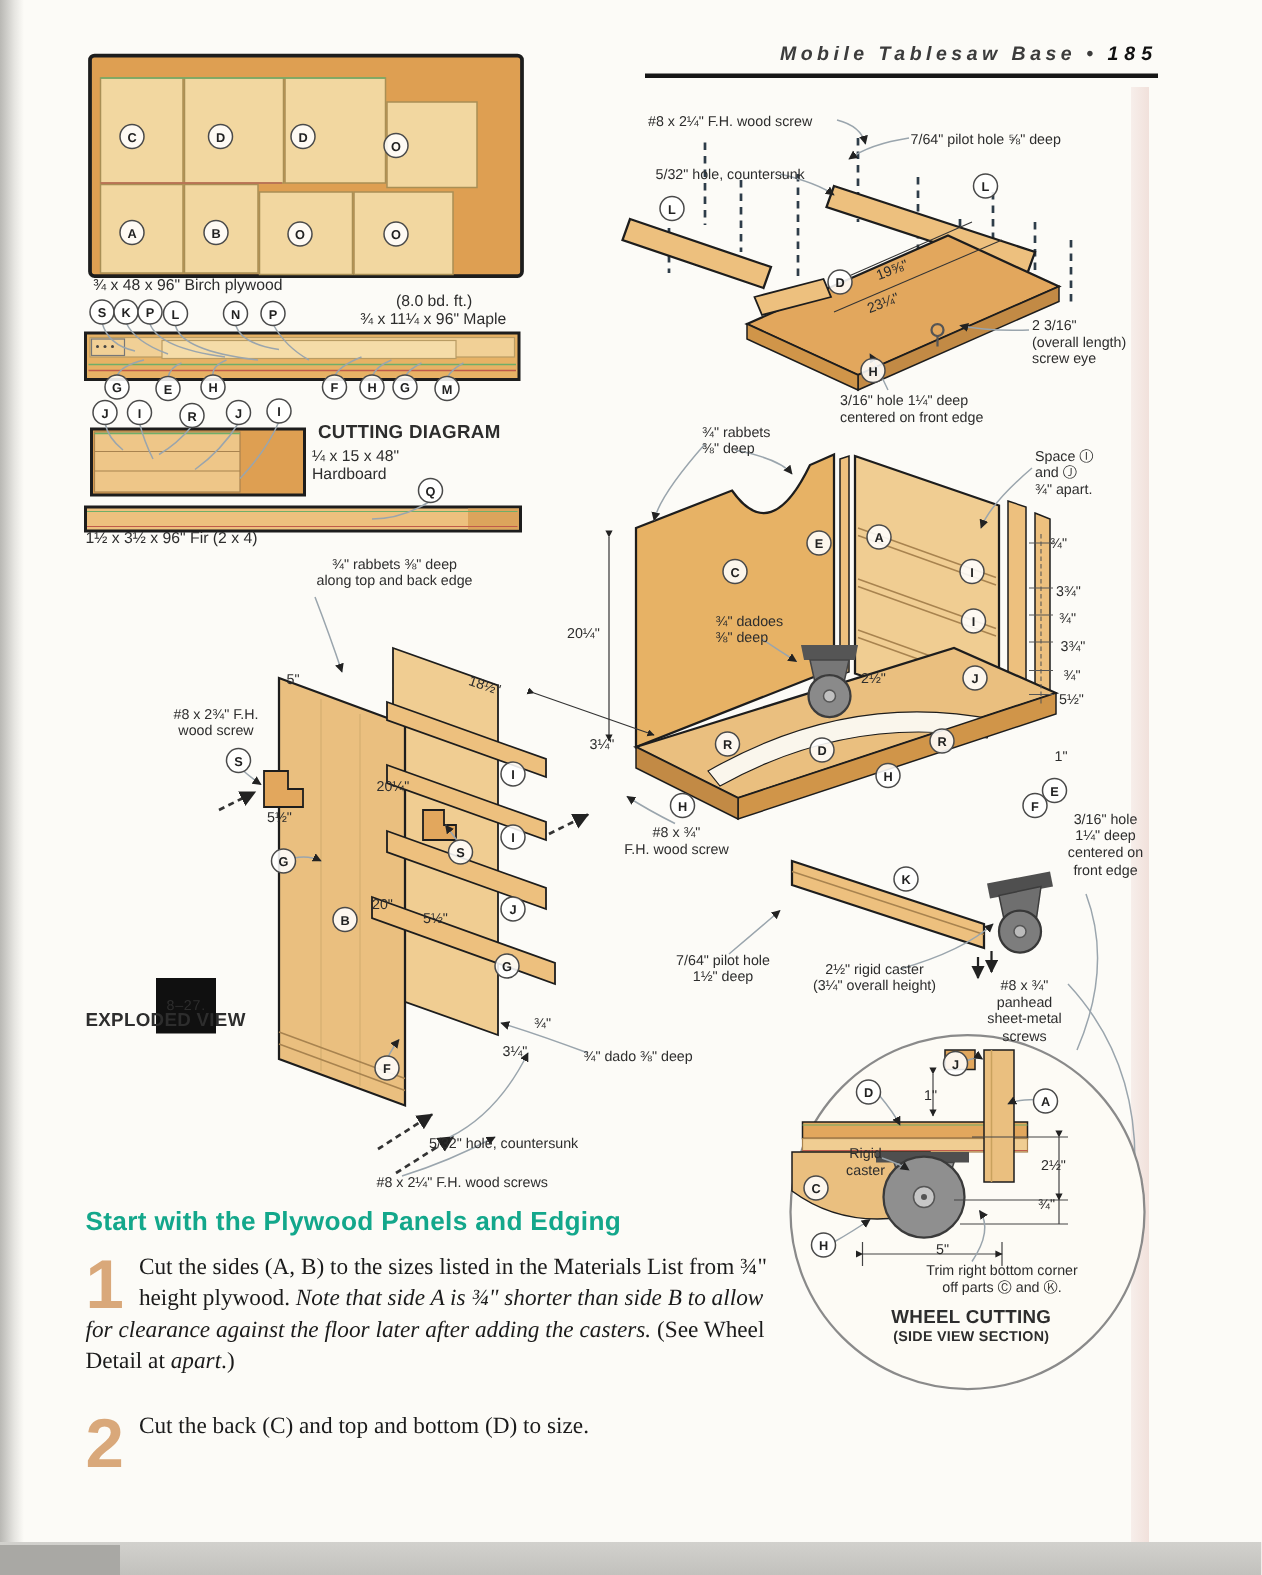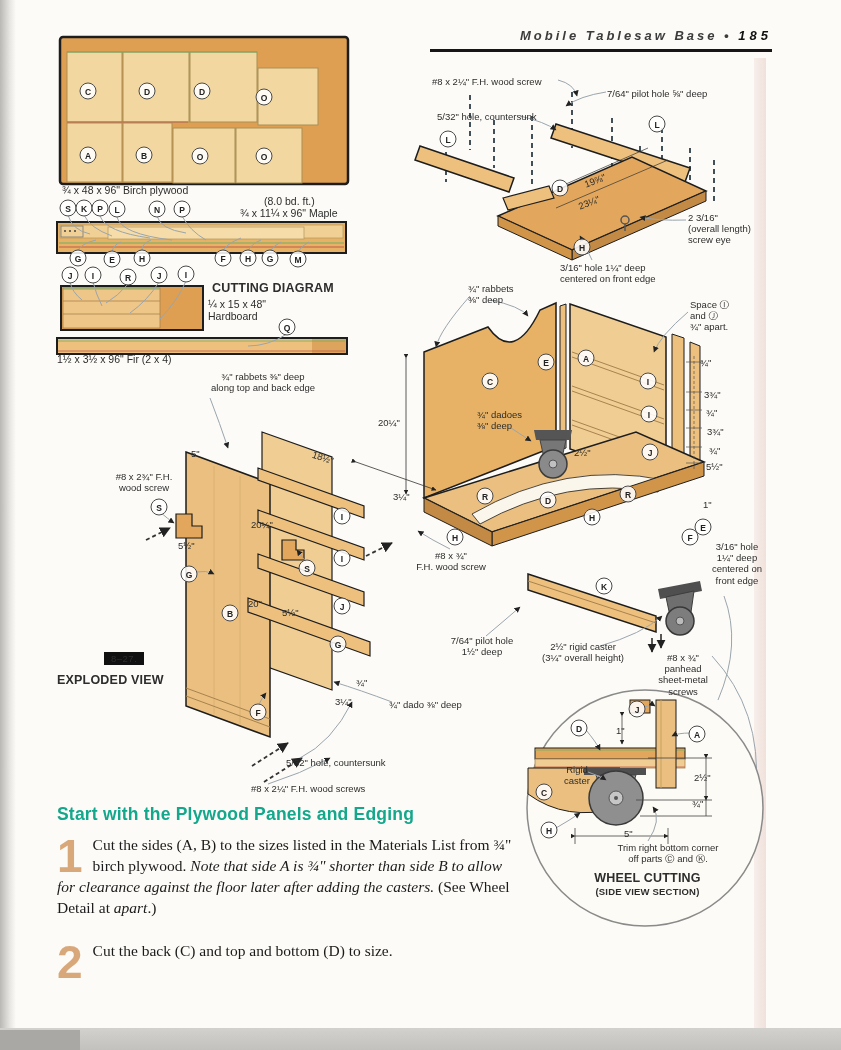--- a/index.html
+++ b/index.html
@@ -19,21 +19,21 @@
     font-style:italic;font-size:13px;letter-spacing:3px;color:#3c3c3c;font-weight:bold;}
   .header .pg{color:#111;letter-spacing:4px;}
   .header-rule{position:absolute;left:430px;top:49px;width:342px;height:3px;background:#161616;z-index:4;}
   
   svg.art{position:absolute;left:0;top:0;z-index:1;}
   
   #callouts .callout{position:absolute;font-size:9.5px;color:#2d2d2d;line-height:1.18;
     white-space:pre-line;z-index:3;}
   .callout.h-bold{font-weight:bold;color:#101010;letter-spacing:.2px;}
   .callout.badge{background:#101010;color:#fff;font-weight:normal;font-size:11px;
-    padding:1px 7px;letter-spacing:.5px;white-space:nowrap;}
+    padding:13px 7px;letter-spacing:.5px;white-space:nowrap;}
   
   #circles .pc{position:absolute;width:15px;height:15px;border:1.3px solid #4a4a4a;border-radius:50%;
     background:rgba(255,255,255,.88);font-size:8.5px;font-weight:bold;color:#222;
     display:flex;align-items:center;justify-content:center;transform:translate(-50%,-50%);z-index:3;}
   
   .section{position:absolute;left:57px;top:804px;width:460px;z-index:3;}
   .section h2{margin:0 0 10px 0;font-size:17.5px;font-weight:bold;color:var(--teal,#13a78b);
     letter-spacing:.2px;font-family:"Liberation Sans",sans-serif;}
   .step{position:relative;margin-bottom:22px;font-family:"Liberation Serif",serif;
     font-size:15.5px;color:#1b1b1b;line-height:1.35;}
@@ -421,21 +421,21 @@
     <span class="pc" style="left: 697px; top: 734px;">A</span>
     <span class="pc" style="left: 544px; top: 792px;">C</span>
     <span class="pc" style="left: 549px; top: 830px;">H</span>
   </div>
 
 <div class="section">
   <h2>Start with the Plywood Panels and Edging</h2>
   <div id="steps">
       <div class="step">
         <span class="step-num">1</span>
-        <p><span>Cut the sides (A, B) to the sizes listed in the Materials List from ¾" birch plywood. </span><em>Note that side A is ¾" shorter than side B to allow for clearance against the floor later after adding the casters.</em><span> (See Wheel Detail at </span><em>apart</em><span>.)</span></p>
+        <p><span>Cut the sides (A, B) to the sizes listed in the Materials List from ¾" height plywood. </span><em>Note that side A is ¾" shorter than side B to allow for clearance against the floor later after adding the casters.</em><span> (See Wheel Detail at </span><em>apart</em><span>.)</span></p>
       </div>
       <div class="step">
         <span class="step-num">2</span>
         <p><span>Cut the back (C) and top and bottom (D) to size.</span></p>
       </div>
     </div>
 </div>
 
 <div class="edge-bottom"></div>
 <div class="edge-bottom-dark"></div>

